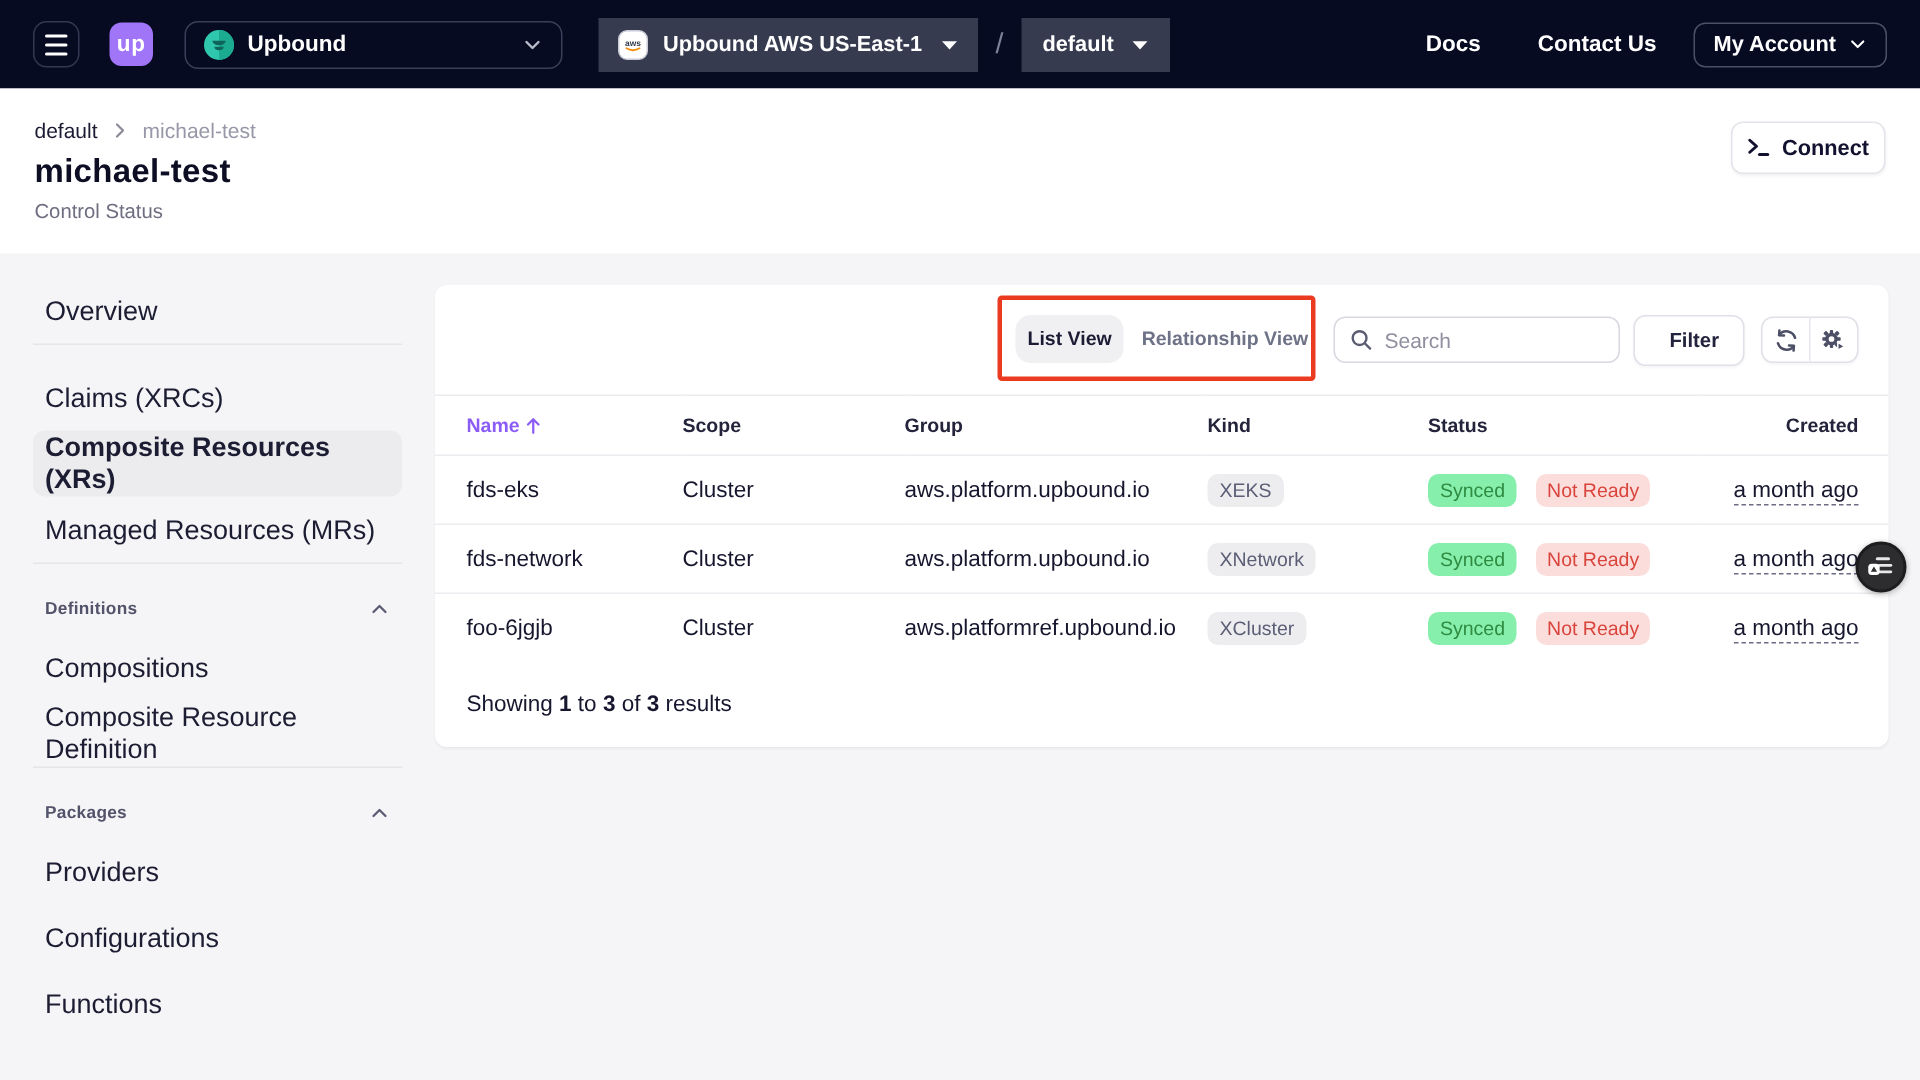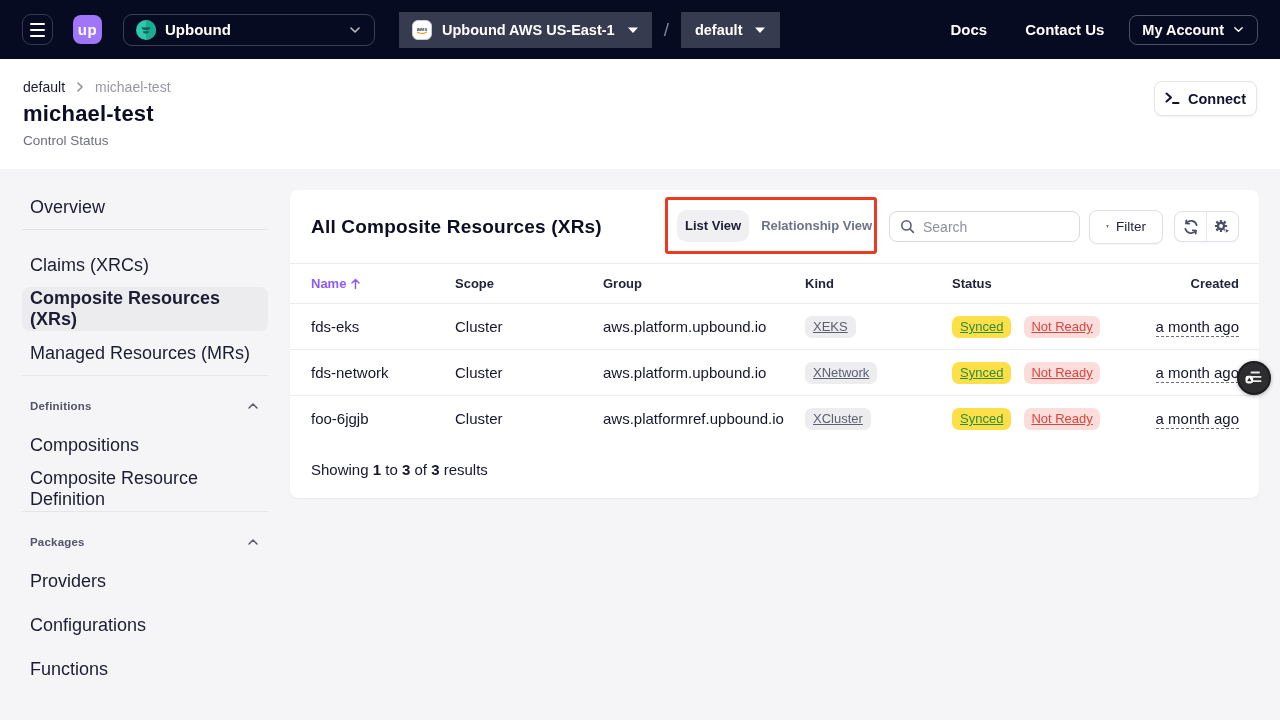--- a/index.html
+++ b/index.html
@@ -61,21 +61,21 @@
   .toggle-pill { height:32px; display:flex; align-items:center; padding:0 8px; border-radius:10px;
     font-size:13px; font-weight:bold; cursor:pointer; white-space:nowrap; }
   .toggle-pill.active { background:#f0f0f3; color:#1b1b33; }
   .toggle-pill.inactive { color:#6e7287; padding:0 0; }
   .header-tools { margin-left:auto; display:flex; align-items:center; }
   .search-box { width:191px; height:31px; border:1px solid #d8d8e0; border-radius:8px; display:flex; align-items:center;
     padding:0 10px; gap:8px; background:#fff; }
   .search-box input { border:none; outline:none; font-size:14px; color:#1b1b33; width:130px; font-family:inherit; background:transparent; }
   .search-box input::placeholder { color:#8f8fa0; }
   .filter-btn { margin-left:9px; height:31px; width:74px; border:1px solid #e0e0e8; border-radius:8px; background:#fff;
-    display:flex; align-items:center; justify-content:center; padding:16px; gap:7px; font-size:13.5px; font-weight:normal; color:#23233d;
+    display:flex; align-items:center; justify-content:center; padding:16px; gap:7px; font-size:13.5px; font-weight:bold; color:#23233d;
     box-shadow:0 1px 2px rgba(20,20,40,.04); cursor:pointer; }
   .icon-group { margin-left:11px; height:31px; border:1px solid #e0e0e8; border-radius:8px; background:#fff;
     display:flex; align-items:stretch; box-shadow:0 1px 2px rgba(20,20,40,.04); }
   .icon-btn { width:31px; display:flex; align-items:center; justify-content:center; cursor:pointer; }
   .icon-group .divider { width:1px; background:#e7e7ee; }
 
   
   .xr-table { width:100%; border-collapse:collapse; }
   .xr-table th { height:40px; border-top:1px solid #ececf0; border-bottom:1px solid #ececf0;
     font-size:13px; font-weight:bold; color:#23233b; text-align:left; vertical-align:middle; }
@@ -83,23 +83,23 @@
   .xr-table tr + tr td { border-top:1px solid #ececf0; }
   .col-name  { width:165px; padding-left:21px; }
   th { white-space:nowrap; }
   .col-scope { width:148px; }
   .col-group { width:202px; }
   .col-kind  { width:147px; }
   .col-status{ width:179px; }
   .xr-table .col-created { text-align:right; padding-right:20px; }
   th.col-name { color:#8b5cf6; }
   .th-name-inner { display:inline-flex; align-items:center; gap:4px; }
-  .pill { display:inline-flex; align-items:center; height:22px; padding:0 8px; border-radius:7px; font-size:13px;text-decoration:underline; }
+  .pill { display:inline-flex; align-items:center; height:22px; padding:0 8px; border-radius:7px; font-size:13px; }
   .pill-kind { background:#ededf0; color:#5b5e75; }
-  .pill-synced { background:#fde047; color:#2e8b40; margin-right:13px; }
+  .pill-synced { background:#86efac; color:#2e8b40; margin-right:13px; }
   .pill-notready { background:#fbdedc; color:#d9453c; padding:0 7px; }
   .created-txt { border-bottom:1px dashed #6d6d85; padding-bottom:1px; cursor:pointer; }
   .card-footer { height:56px; display:flex; align-items:center; padding:0 21px; font-size:15px; color:#16162e; }
   .card-footer b { font-weight:bold; }
   .card-footer span { white-space:pre; }
 
   
   .float-widget { position:absolute; top:361px; left:1237px; width:34px; height:34px; border-radius:50%;
     background:#2d2d2f; border:2px solid #1d1d1f; display:flex; align-items:center; justify-content:center; cursor:pointer;
     box-shadow:0 1px 4px rgba(0,0,0,.3); }
@@ -211,21 +211,20 @@
         </svg>
     </div>
     <div class="nav-item">Providers</div>
     <div class="nav-item">Configurations</div>
     <div class="nav-item">Functions</div>
   </nav>
 
   <main class="main">
     <div class="card">
       <div class="card-header">
-        <span class="card-title">All Composite Resources (XRs)</span>
         <div class="annotation-box">
           <div class="toggle-pill active">List View</div>
           <div class="toggle-pill inactive">Relationship View</div>
         </div>
         <div class="header-tools">
           <div class="search-box">
             <svg width="15" height="15" viewBox="0 0 15 15" fill="none">
               <circle cx="6.4" cy="6.4" r="4.6" stroke="#5b5e73" stroke-width="1.6"></circle>
               <path d="M10 10 l3.4 3.4" stroke="#5b5e73" stroke-width="1.6" stroke-linecap="round"></path>
             </svg>

